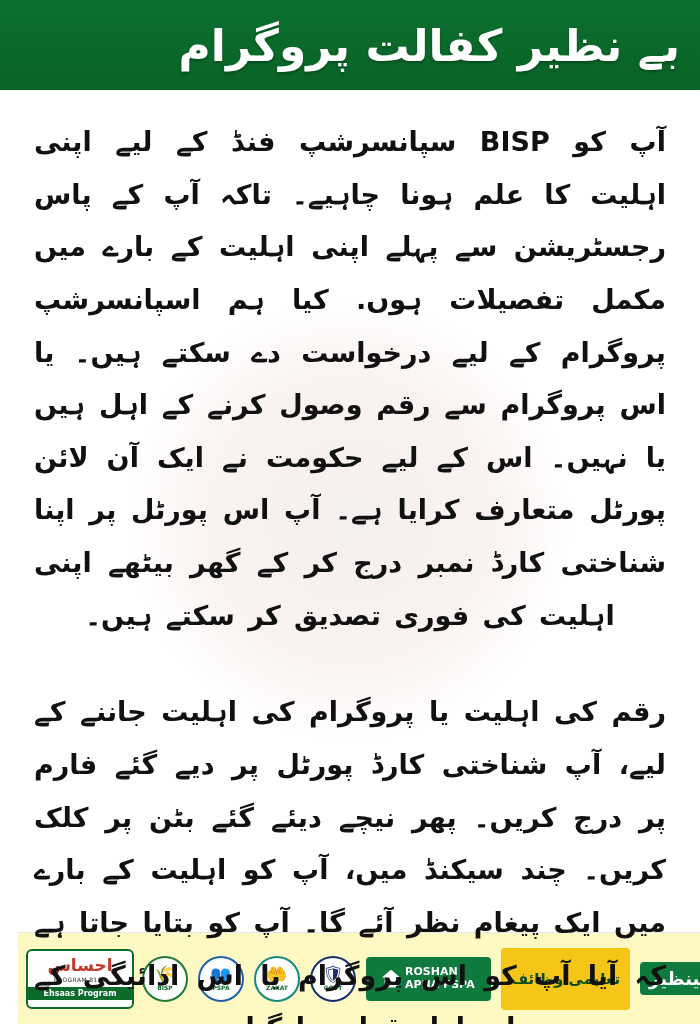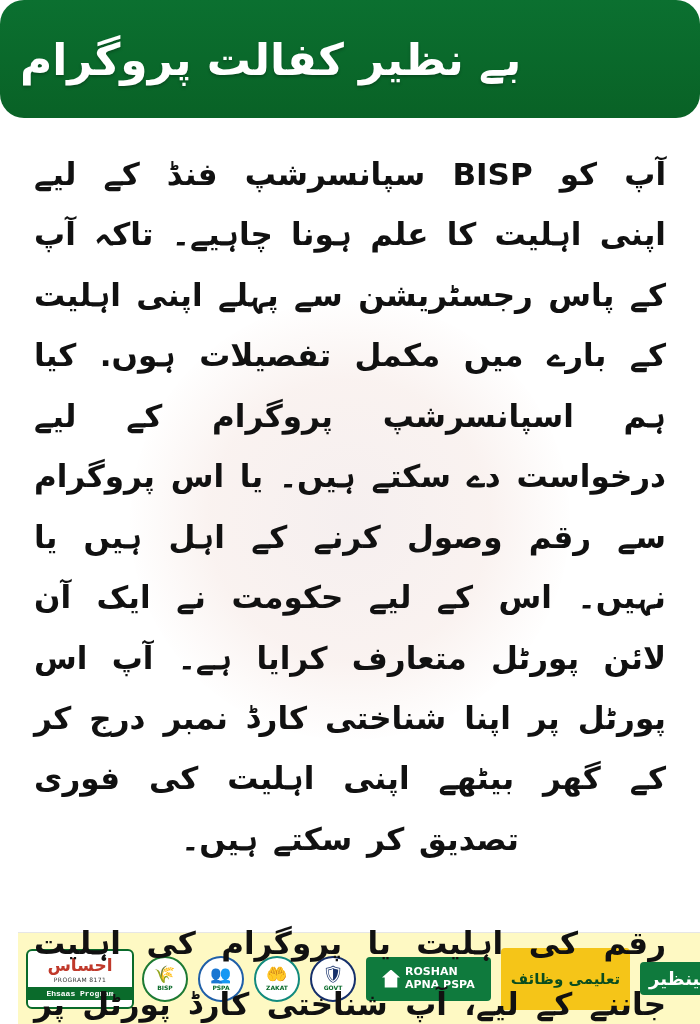--- a/index.html
+++ b/index.html
@@ -13,29 +13,28 @@
     height: 1024px;
     background: #ffffff;
     font-family: "DejaVu Sans", "Liberation Sans", sans-serif;
     overflow: hidden;
     position: relative;
   }
 
   
   .header-banner {
     width: 100%;
-    height: 118px;
+    height: 90px;
     background: #0a6b2b;
     background: linear-gradient(180deg, #0b7030 0%, #096226 100%);
     display: flex;
     align-items: center;
-    justify-content: flex-end;
+    justify-content: flex-start;
     position: relative;
     overflow: hidden;
-    border-radius: 24px;
   }
   .header-title {
     color: #ffffff;
     font-size: 44px;
     line-height: 1.25;
     font-weight: bold;
     text-align: center;
     direction: rtl;
     letter-spacing: 1px;
     padding: 0 20px;
@@ -59,21 +58,21 @@
   }
 
   
   .content {
     position: relative;
     z-index: 1;
     padding: 26px 34px 0 34px;
     direction: rtl;
   }
   .para {
-    font-size: 31px;
+    font-size: 27px;
     line-height: 1.95;
     color: #111111;
     text-align: justify;
     text-align-last: center;
     direction: rtl;
     margin: 0 0 34px 0;
     font-weight: 600;
     word-spacing: 4px;
   }
   .para.second {
@@ -121,21 +120,20 @@
   }
   .ehsaas-name {
     font-size: 8px;
     color: #ffffff;
     background: #0a6b2b;
     width: 100%;
     text-align: center;
     margin-top: 4px;
     padding: 2px 0;
     font-weight: bold;
-    font-family: Liberation Mono, monospace;
   }
   .logo-row {
     display: flex;
     align-items: center;
     gap: 10px;
     flex: 1 1 auto;
     justify-content: flex-start;
   }
   .circle-logo {
     width: 46px;

